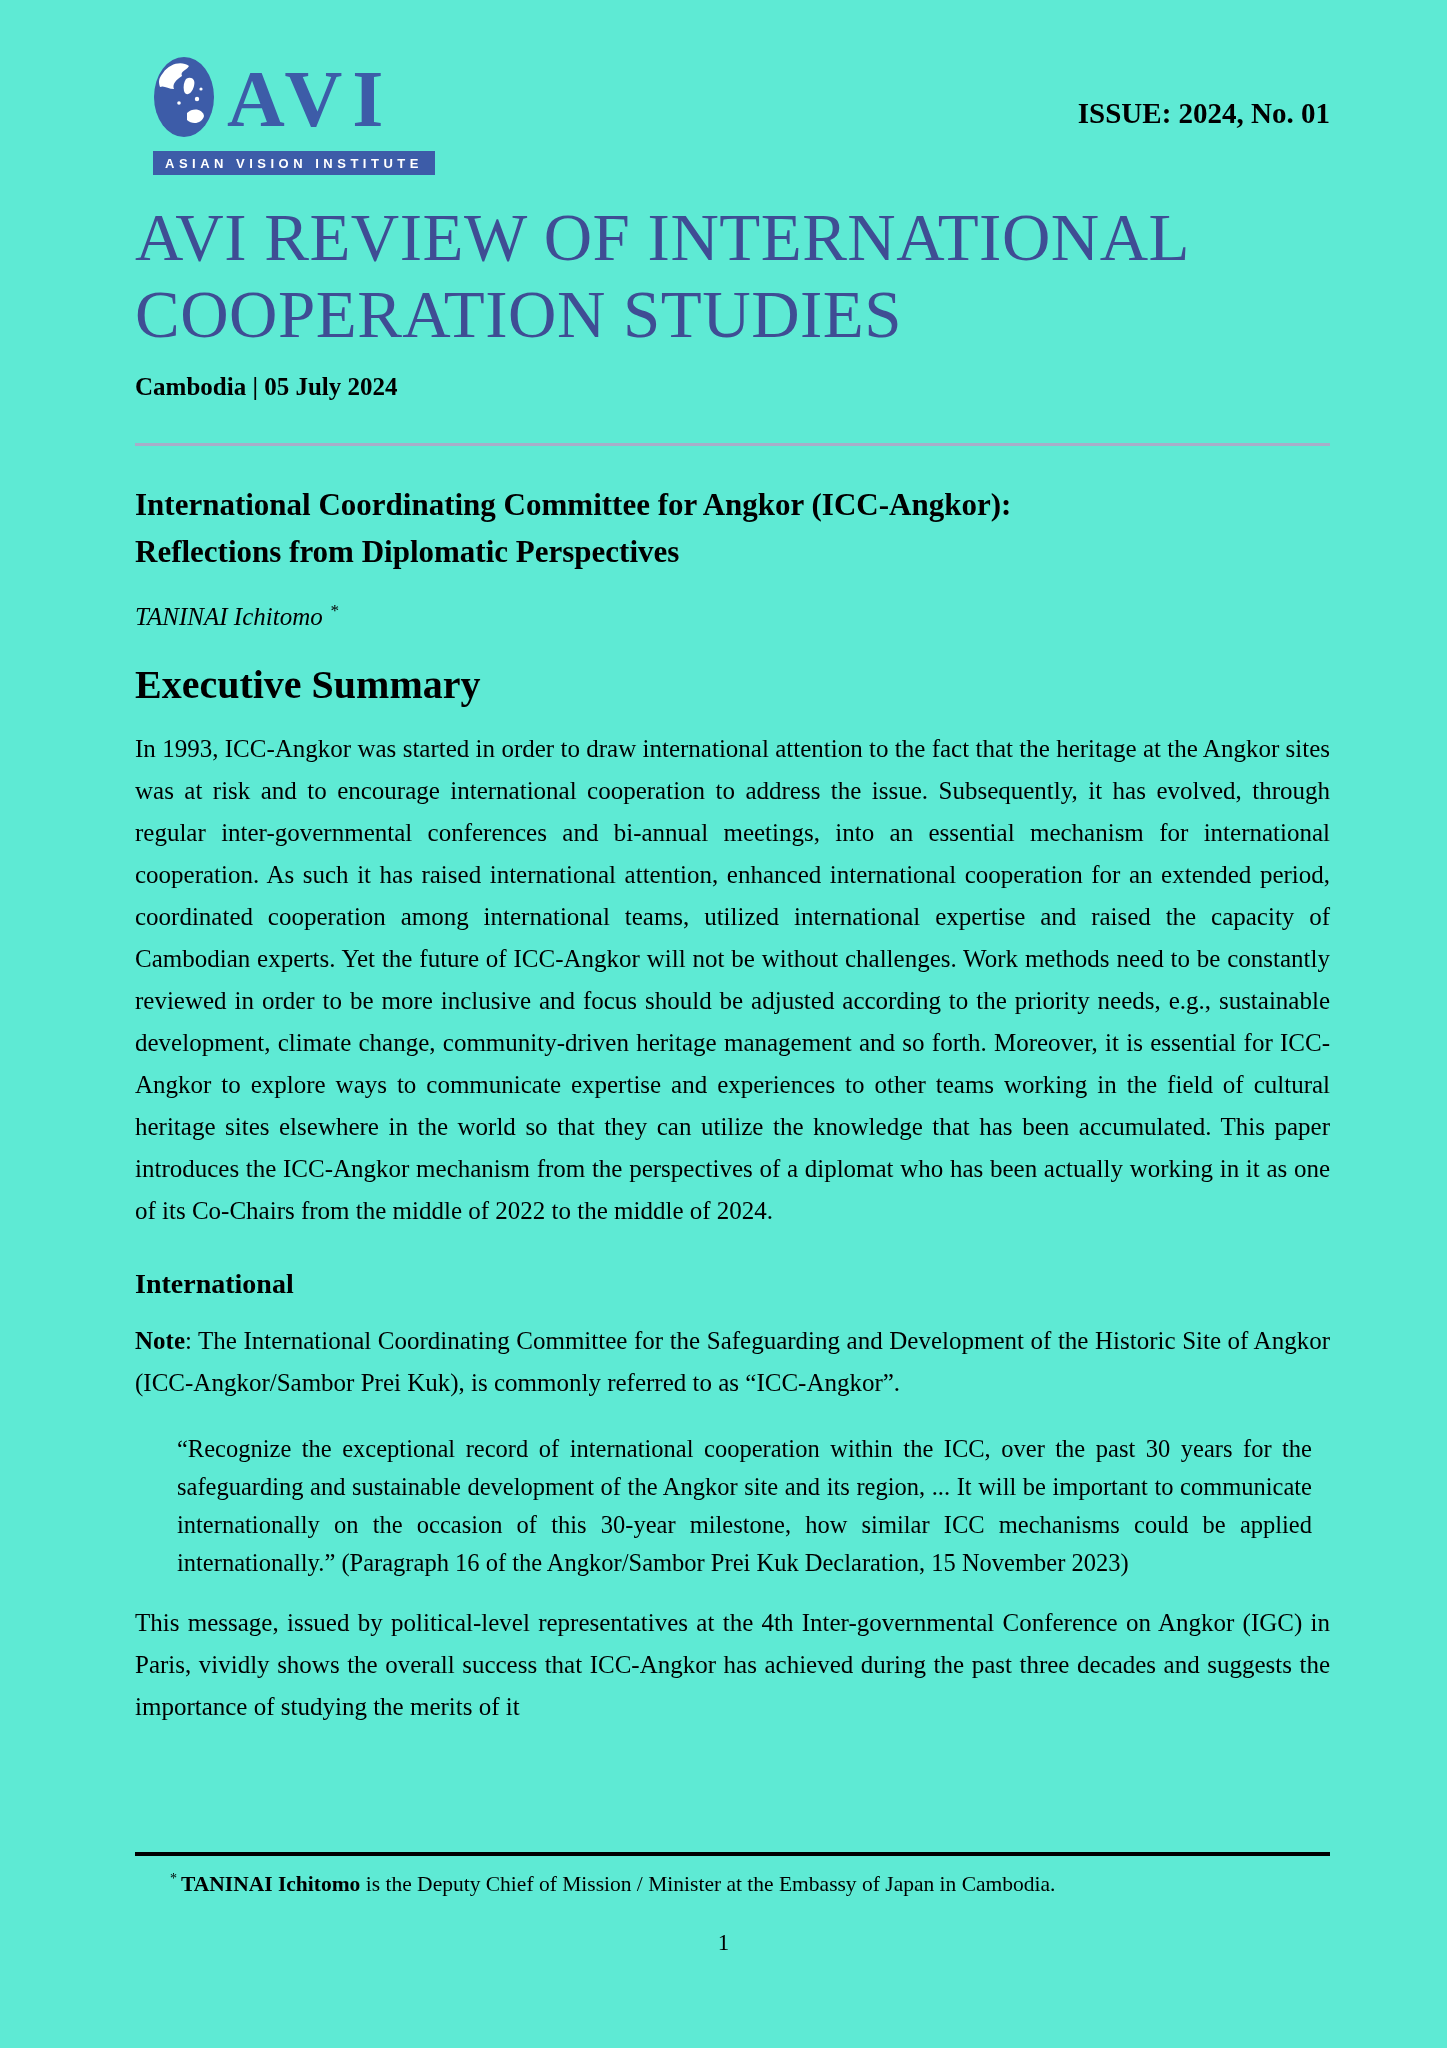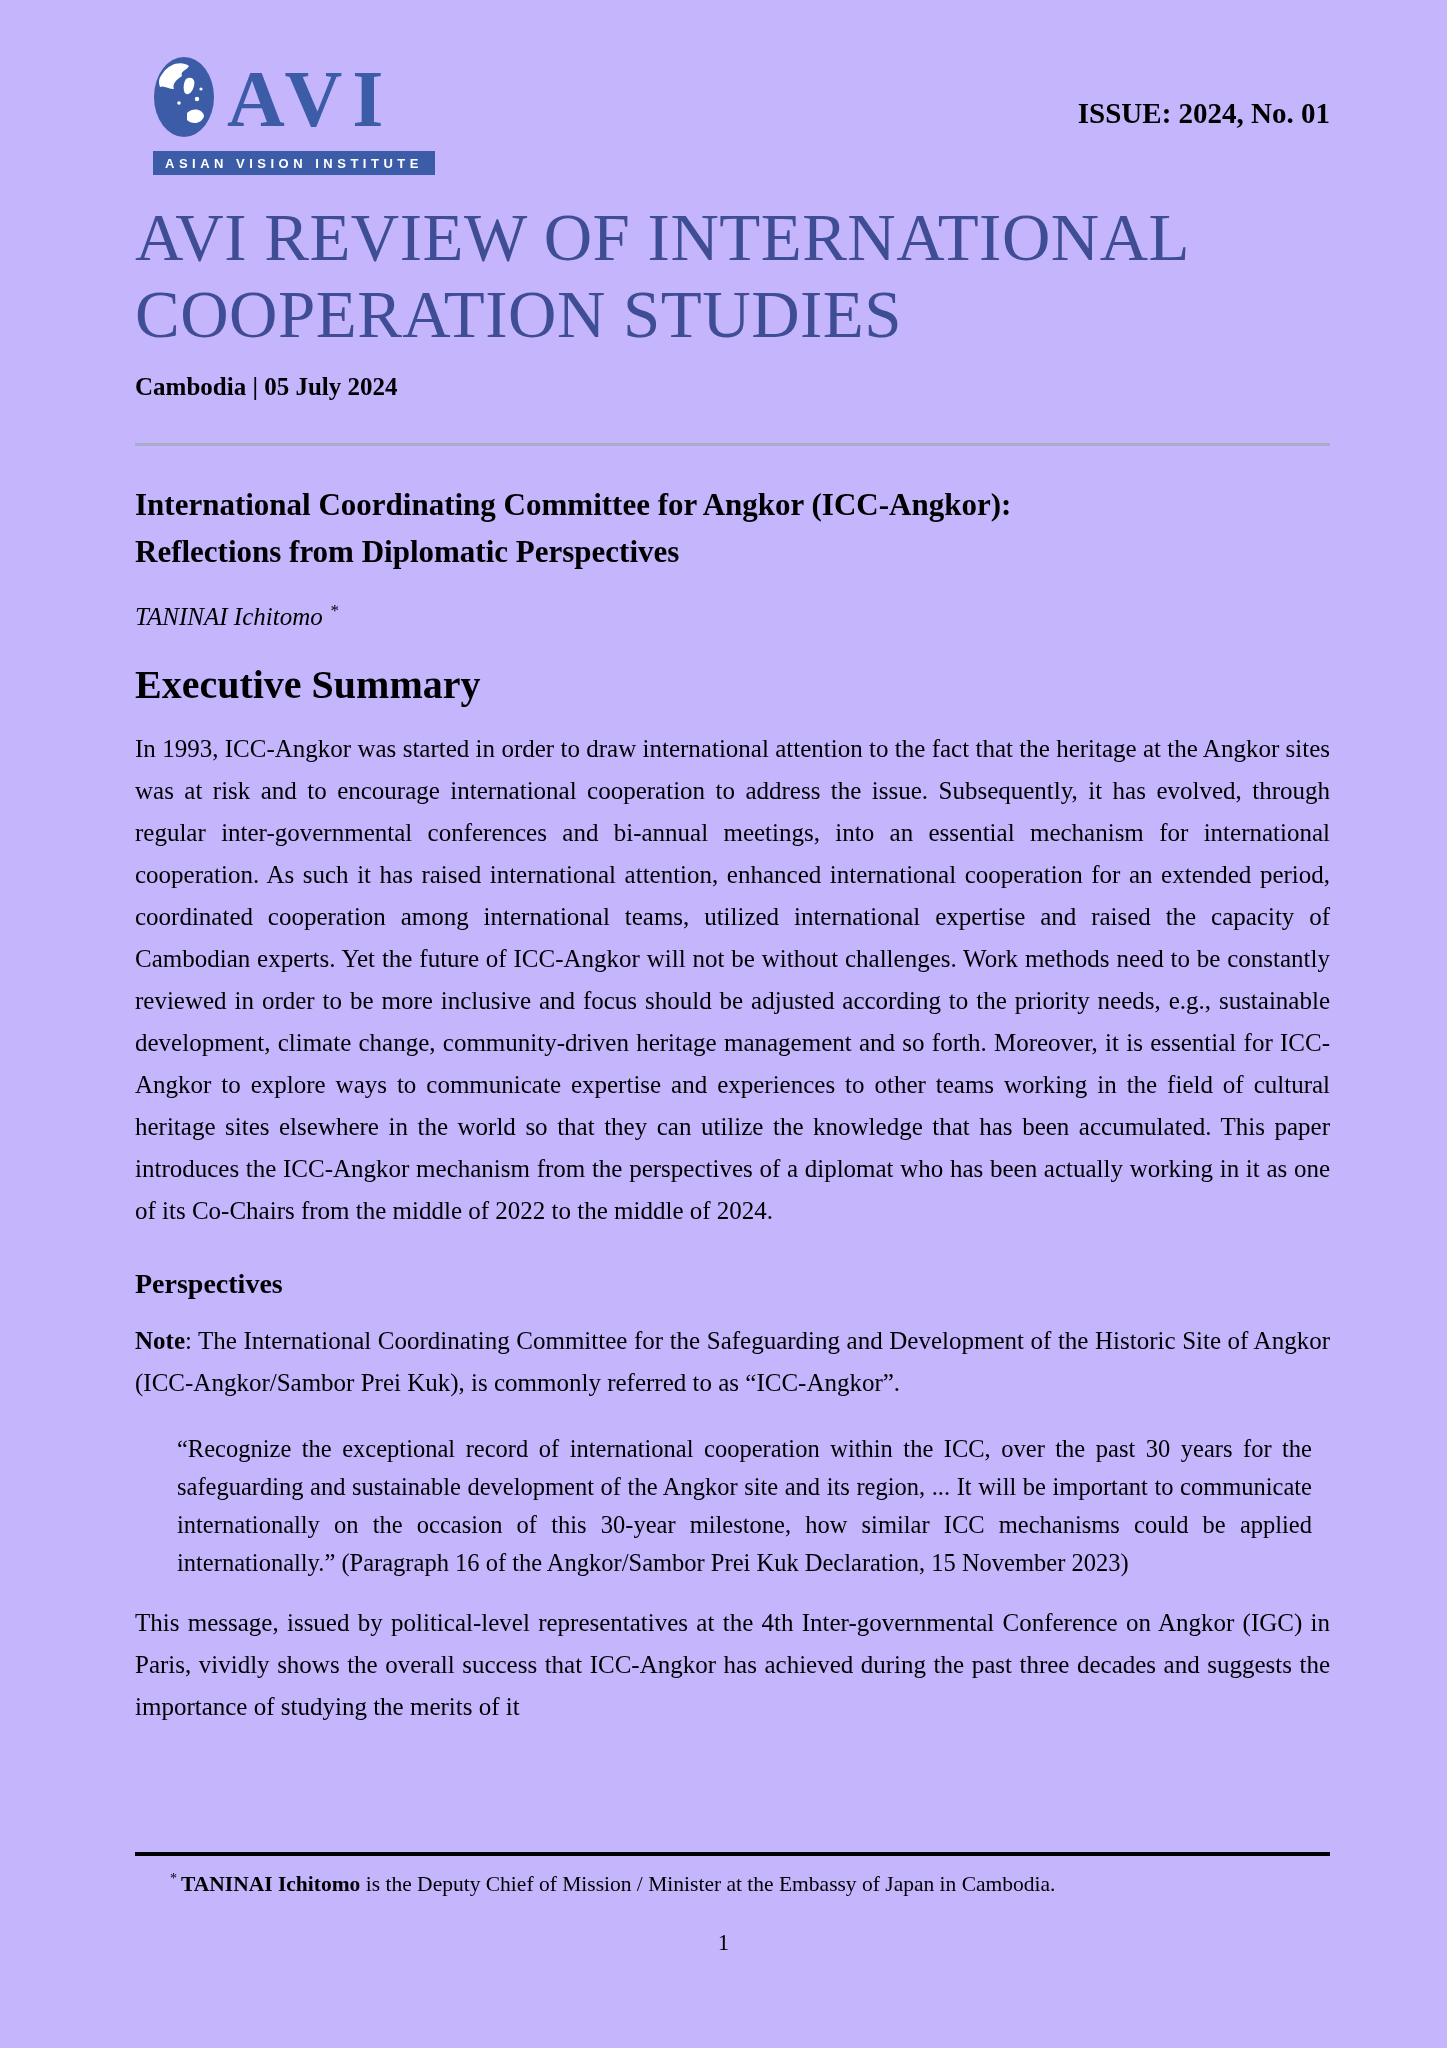--- a/index.html
+++ b/index.html
@@ -1,20 +1,20 @@
 <!DOCTYPE html>
 <html><head>
 <meta charset="utf-8">
 <style>
   html,body { margin:0; padding:0; background:#e8e8e8; }
   .page {
     position:relative;
     width:1447px; height:2048px;
     margin:0 auto;
-    background:#c4b5fd;
+    background:#5eead4;
     font-family:"Liberation Serif", serif;
     color:#000;
     box-sizing:border-box;
     padding:55px 117px 16px 135px;
     overflow:hidden;
   }
 
   
   .header { display:flex; justify-content:space-between; align-items:flex-start; }
   .logo-block { margin-left:18px; }
@@ -143,21 +143,21 @@
 
   <div class="article-title">
     <div>International Coordinating Committee for Angkor (ICC-Angkor):</div>
     <div>Reflections from Diplomatic Perspectives</div>
   </div>
   <p class="author"><span>TANINAI Ichitomo</span><sup>*</sup></p>
 
   <div class="section-heading-xl">Executive Summary</div>
   <p class="body-para">In 1993, ICC-Angkor was started in order to draw international attention to the fact that the heritage at the Angkor sites was at risk and to encourage international cooperation to address the issue. Subsequently, it has evolved, through regular inter-governmental conferences and bi-annual meetings, into an essential mechanism for international cooperation. As such it has raised international attention, enhanced international cooperation for an extended period, coordinated cooperation among international teams, utilized international expertise and raised the capacity of Cambodian experts. Yet the future of ICC-Angkor will not be without challenges. Work methods need to be constantly reviewed in order to be more inclusive and focus should be adjusted according to the priority needs, e.g., sustainable development, climate change, community-driven heritage management and so forth. Moreover, it is essential for ICC-Angkor to explore ways to communicate expertise and experiences to other teams working in the field of cultural heritage sites elsewhere in the world so that they can utilize the knowledge that has been accumulated. This paper introduces the ICC-Angkor mechanism from the perspectives of a diplomat who has been actually working in it as one of its Co-Chairs from the middle of 2022 to the middle of 2024.</p>
 
-  <div class="section-heading">Perspectives</div>
+  <div class="section-heading">International</div>
   <p class="body-para"><b>Note</b><span>: The International Coordinating Committee for the Safeguarding and Development of the Historic Site of Angkor (ICC-Angkor/Sambor Prei Kuk), is commonly referred to as “ICC-Angkor”.</span></p>
 
   <p class="quote"><span class="qi">“Recognize the exceptional record of international cooperation within the ICC, over the past 30 years for the safeguarding and sustainable development of the Angkor site and its region, ... It will be important to communicate internationally on the occasion of this 30-year milestone, how similar ICC mechanisms could be applied internationally.”</span><span class="qa"> (Paragraph 16 of the Angkor/Sambor Prei Kuk Declaration, 15 November 2023)</span></p>
 
   <p class="body-para">This message, issued by political-level representatives at the 4th Inter-governmental Conference on Angkor (IGC) in Paris, vividly shows the overall success that ICC-Angkor has achieved during the past three decades and suggests the importance of studying the merits of it</p>
 
   <div class="footnote-area">
     <div class="footnote-rule"></div>
     <p class="footnote"><sup>*</sup><b>TANINAI Ichitomo</b><span> is the Deputy Chief of Mission / Minister at the Embassy of Japan in Cambodia.</span></p>
   </div>

